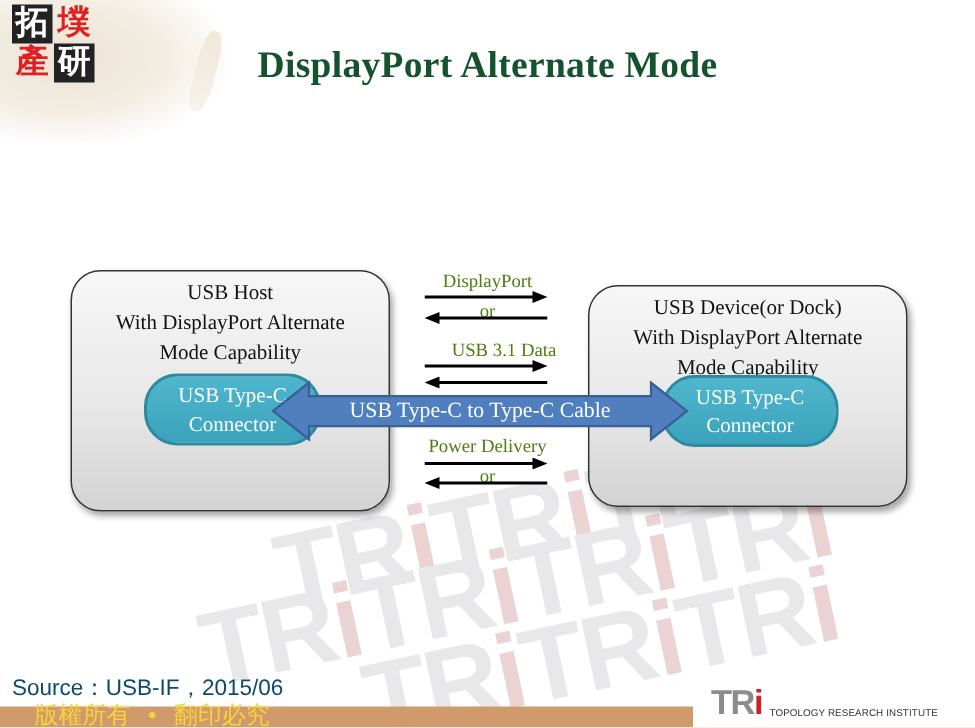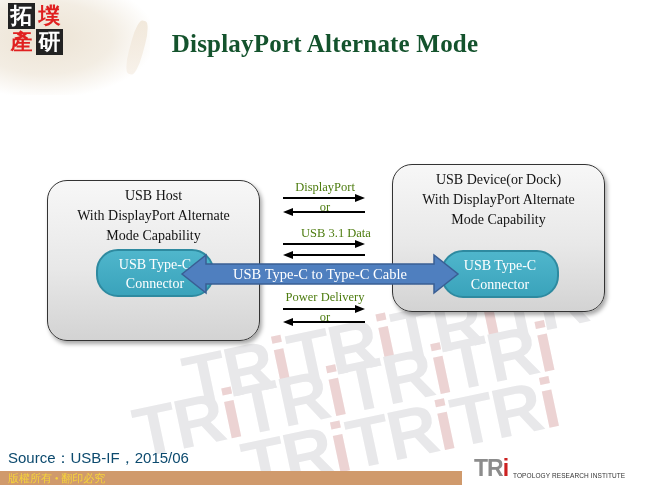--- a/index.html
+++ b/index.html
@@ -37,21 +37,21 @@
     
     .cable { position: absolute; left: 180px; top: 253px; width: 280px; height: 42px; }
     .cable-label { position: absolute; left: 180px; top: 264px; width: 280px; text-align: center; color: #fff; font-size: 14.5px; line-height: 20px; }
 
     
     .mid-label { position: absolute; width: 120px; text-align: center; font-size: 12.5px; color: #4d7c0f; }
     .arr { position: absolute; left: 283px; width: 82px; height: 8px; }
 
     .source { position: absolute; left: 8px; top: 449px; font-family: "Liberation Sans", sans-serif; font-size: 15px; color: #0c4a6e; }
     .bottom-bar { position: absolute; left: 0; top: 471px; width: 650px; height: 14px; background: #d09a6c; }
-    .copyright { position: absolute; left: 8px; top: 471px; font-family: Liberation Serif, serif; font-size: 11px; line-height: 14px; color: #f6d33a; }
+    .copyright { position: absolute; left: 23px; top: 471px; font-family: Liberation Mono, monospace; font-size: 16px; line-height: 14px; color: #f6d33a; }
     .tri-badge { position: absolute; left: 462px; top: 452px; width: 190px; height: 33px; background: #fff; border-top-left-radius: 30px 20px; }
     .tri-logo { position: absolute; left: 474px; top: 455px; font-family: "Liberation Sans", sans-serif; font-weight: bold; font-size: 23px; color: #8c8c8c; letter-spacing: -1px; }
     .tri-logo .i { color: #cc2222; }
     .tri-cn { position: absolute; left: 513px; top: 455px; font-family: "DejaVu Sans", sans-serif; font-size: 12px; color: #222; letter-spacing: 1px; font-weight: bold; }
     .tri-en { position: absolute; left: 513px; top: 472px; font-family: "Liberation Sans", sans-serif; font-size: 6.5px; color: #333; letter-spacing: .1px; }
   </style>
 </head>
 <body>
 
 <div class="slide">
@@ -74,21 +74,21 @@
   <div class="box" style="left:47px; top:180px; width:213px; height:161px;">
     <div class="box-text" style="top:5px;">USB Host</div>
     <div class="box-text" style="top:25px;">With DisplayPort Alternate</div>
     <div class="box-text" style="top:45px;">Mode Capability</div>
   </div>
   <div class="conn" style="left:96px; top:249px;">
     <div>USB Type-C</div>
     <div>Connector</div>
   </div>
 
-  <div class="box" style="left:392px; top:164px; width:213px; height:148px;">
+  <div class="box" style="left:392px; top:190px; width:213px; height:148px;">
     <div class="box-text" style="top:5px;">USB Device(or Dock)</div>
     <div class="box-text" style="top:25px;">With DisplayPort Alternate</div>
     <div class="box-text" style="top:45px;">Mode Capability</div>
   </div>
   <div class="conn" style="left:441px; top:250px;">
     <div>USB Type-C</div>
     <div>Connector</div>
   </div>
 
   <div class="mid-label" style="left:265px; top:180px;">DisplayPort</div>

